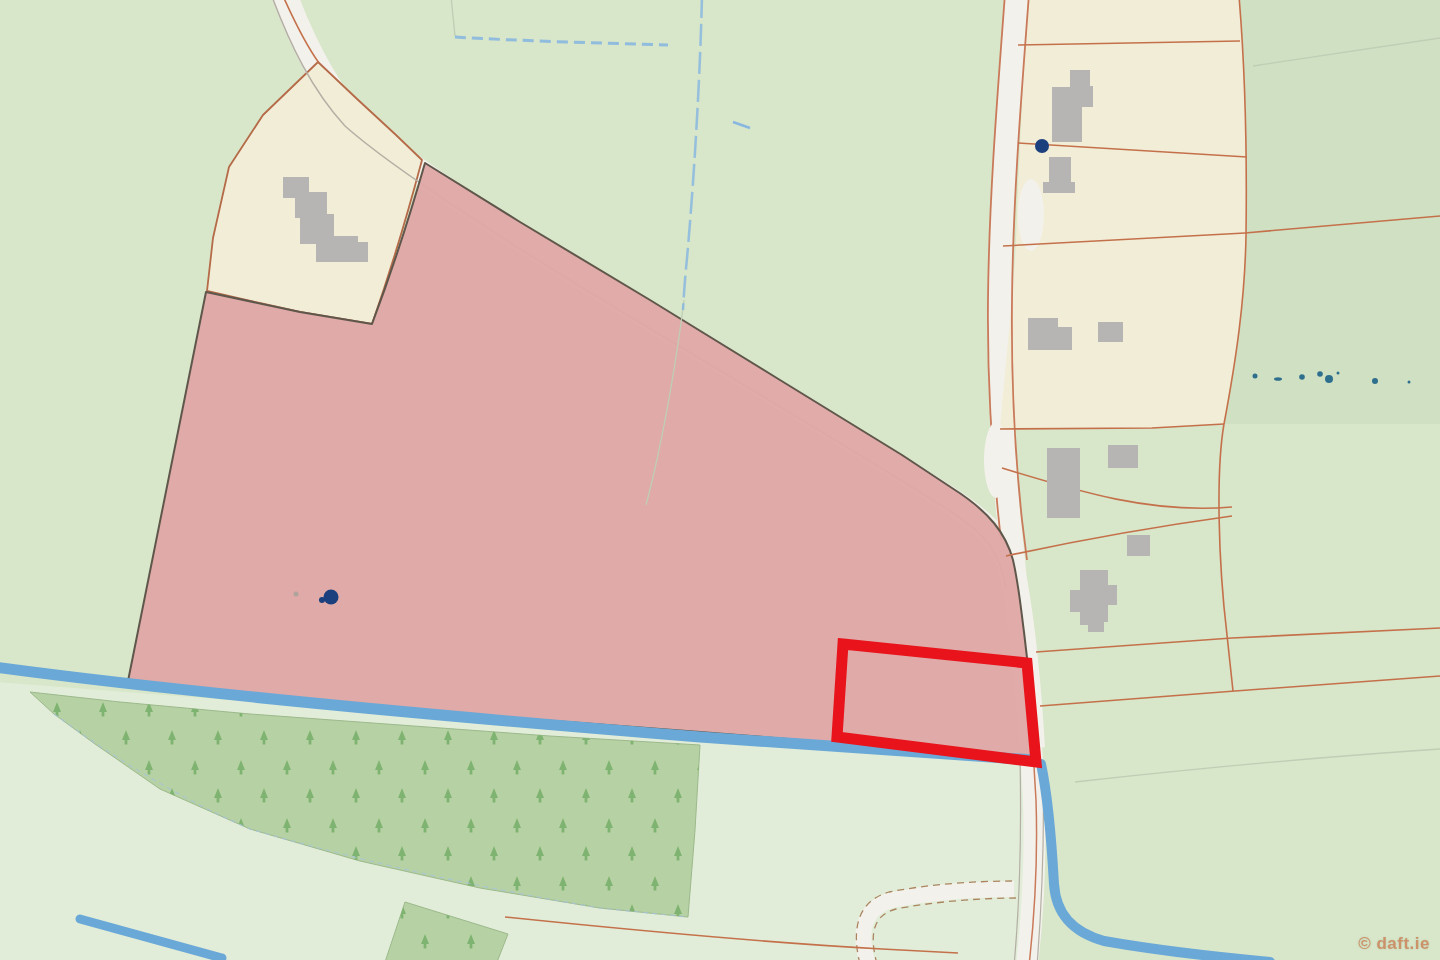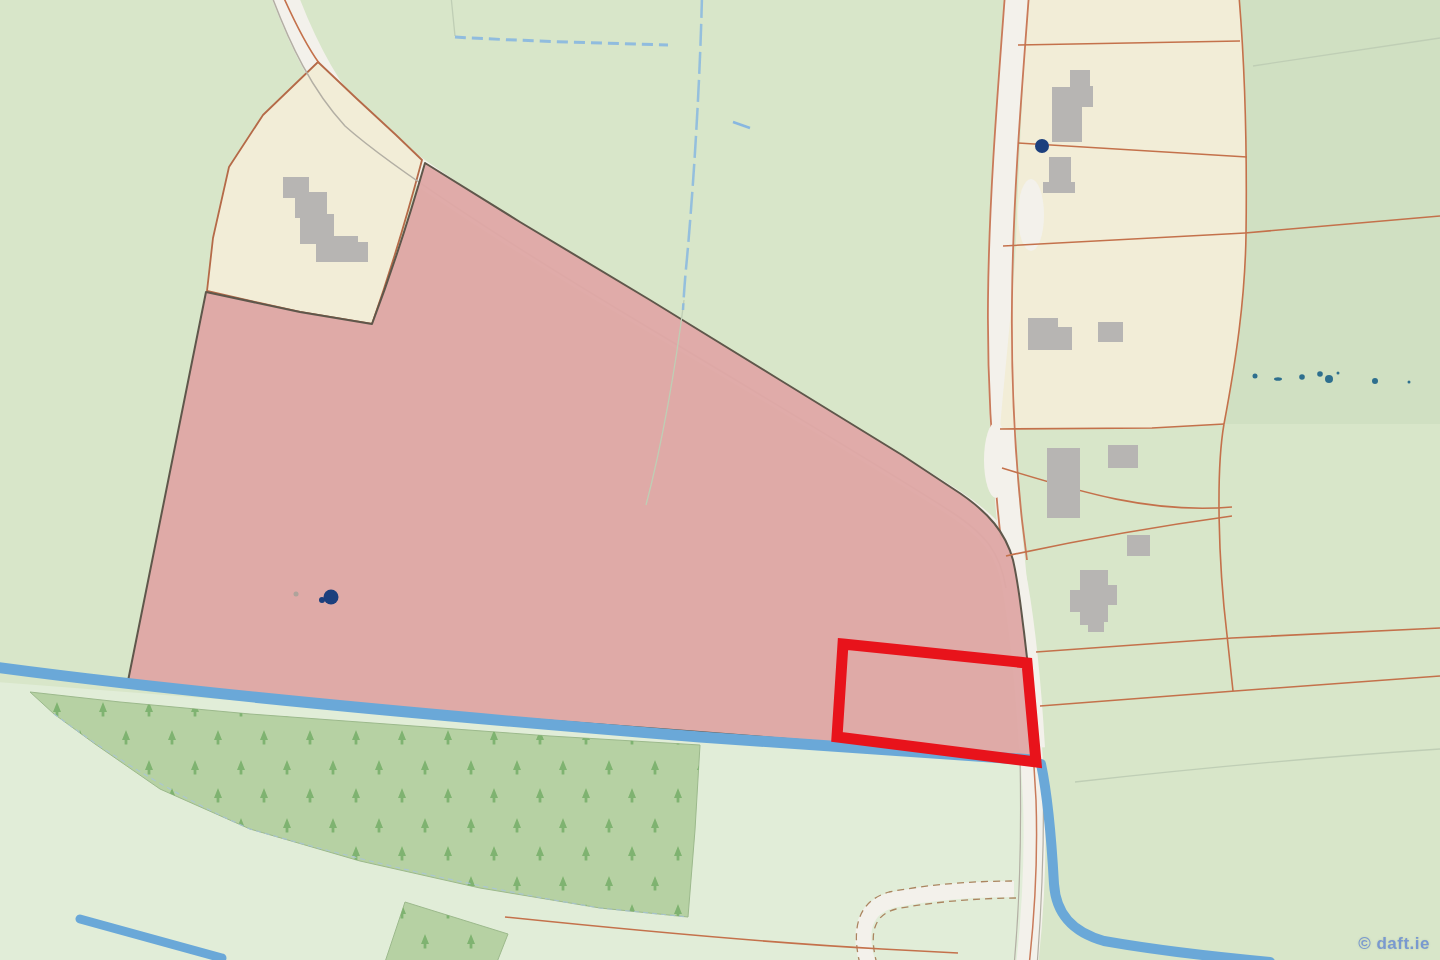--- a/index.html
+++ b/index.html
@@ -144,14 +144,14 @@
     <circle cx="1320" cy="374" r="2.8"></circle>
     <circle cx="1329" cy="379" r="4"></circle>
     <circle cx="1338" cy="373" r="1.5"></circle>
     <circle cx="1375" cy="381" r="3"></circle>
     <circle cx="1409" cy="382" r="1.5"></circle>
   </g>
 
   <path d="M 843,644 L 1027,663 L 1036,762 L 837,737 Z" fill="none" stroke-width="11" stroke-linejoin="miter" stroke-linecap="square" stroke="#e8131b"></path>
 </svg>
 
-  <div class="watermark" style="color:#1d4ed8;">© daft.ie</div>
+  <div class="watermark" style="color:#c2410c;">© daft.ie</div>
 </div>
 
 </body></html>

